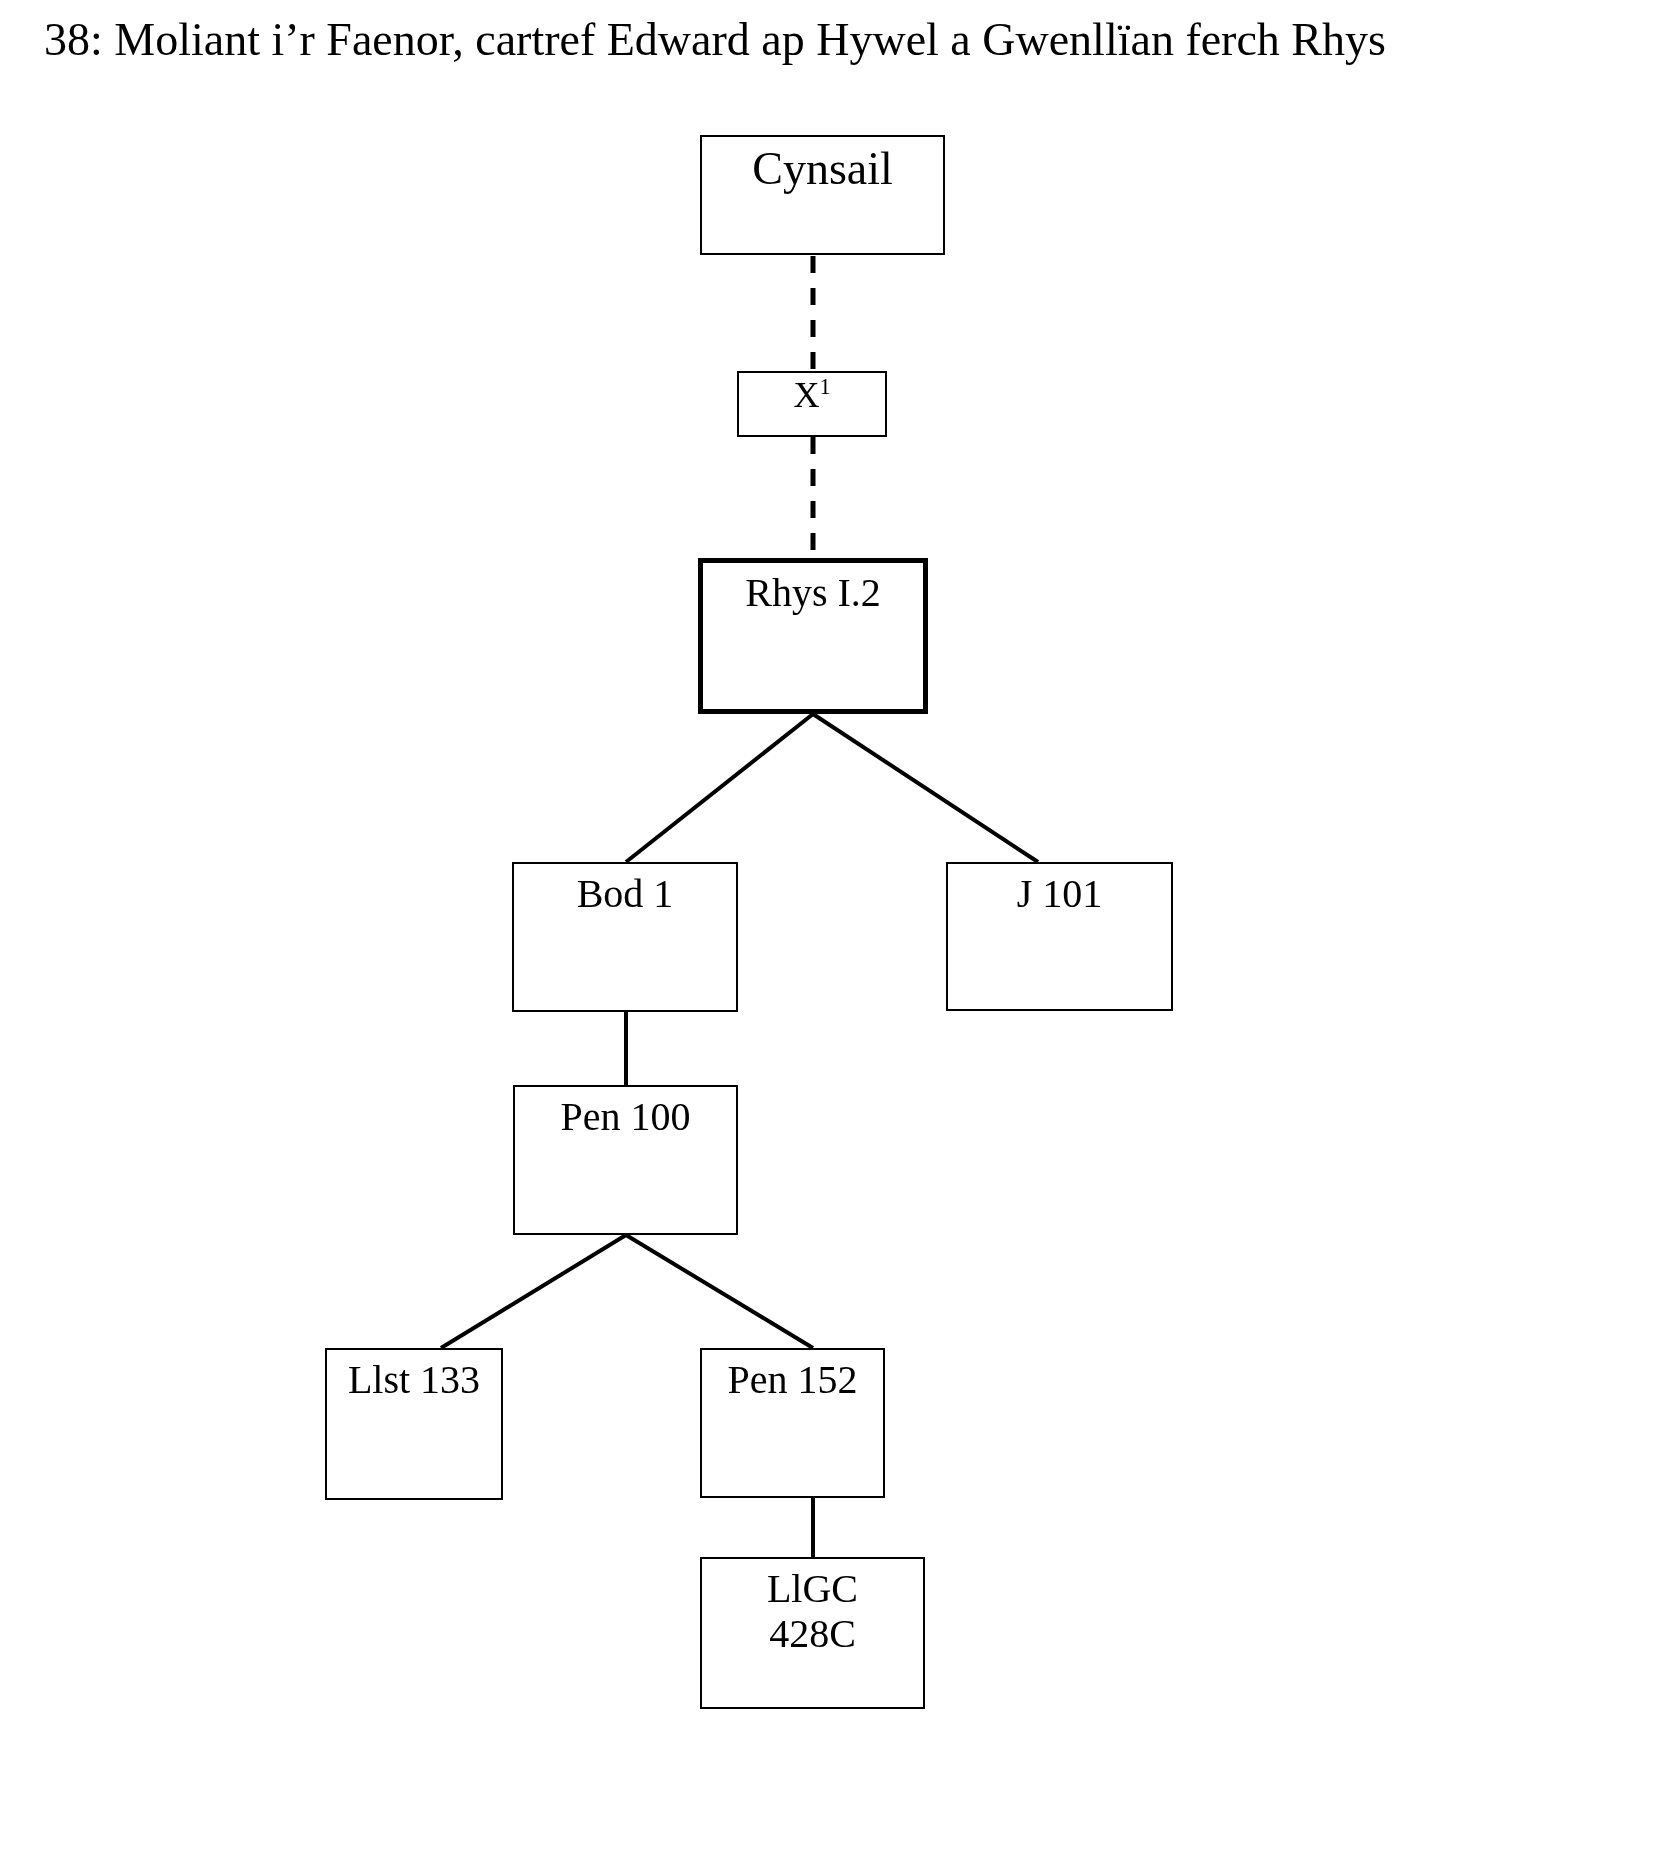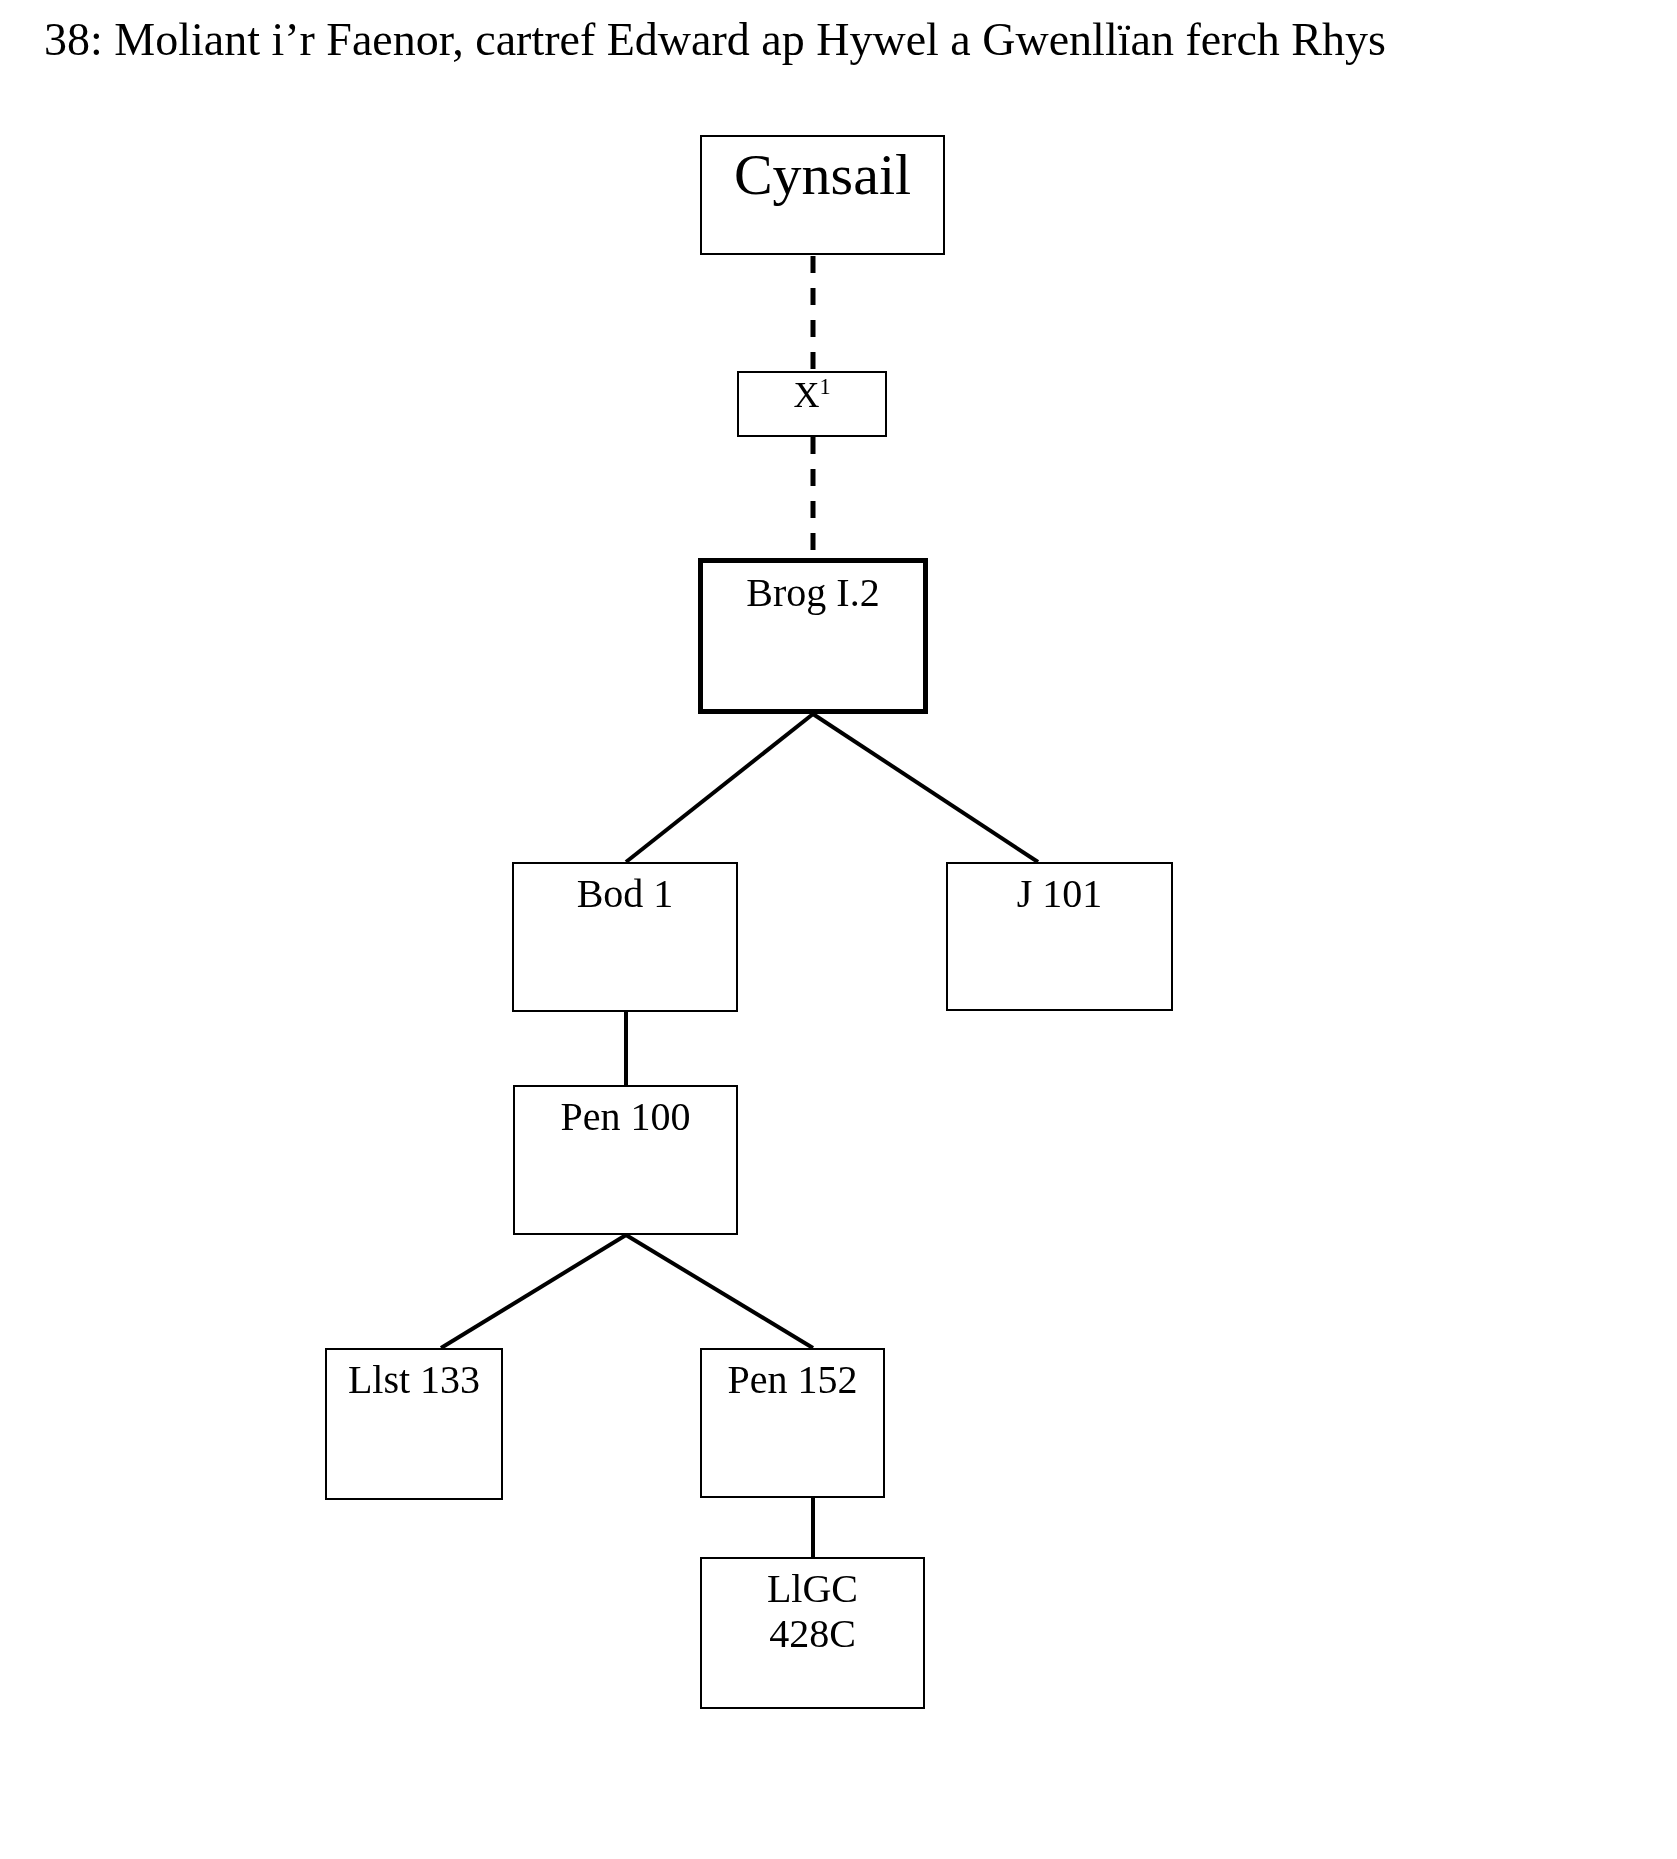--- a/index.html
+++ b/index.html
@@ -49,21 +49,21 @@
     border-width: 5px;
   }
   .node-label {
     font-size: 40px;
     line-height: 1.12;
     text-align: center;
     white-space: pre;
     padding-top: 8px;
   }
   .node-box.large .node-label {
-    font-size: 58px;
+    font-size: 46px;
     padding-top: 6px;
   }
   .node-box.small .node-label {
     font-size: 36px;
     padding-top: 2px;
   }
   .node-label sup {
     font-size: 0.62em;
     vertical-align: super;
     line-height: 0;
@@ -90,21 +90,21 @@
   </svg>
 
   <div id="node-layer">
       <div class="node-box large" style="left: 700px; top: 135px; width: 245px; height: 120px;">
         <div class="node-label">Cynsail</div>
       </div>
       <div class="node-box small" style="left: 737px; top: 371px; width: 150px; height: 66px;">
         <div class="node-label">X<sup>1</sup></div>
       </div>
       <div class="node-box emphasis" style="left: 698px; top: 558px; width: 230px; height: 156px;">
-        <div class="node-label">Brog I.2</div>
+        <div class="node-label">Rhys I.2</div>
       </div>
       <div class="node-box" style="left: 512px; top: 862px; width: 226px; height: 150px;">
         <div class="node-label">Bod 1</div>
       </div>
       <div class="node-box" style="left: 946px; top: 862px; width: 227px; height: 149px;">
         <div class="node-label">J 101</div>
       </div>
       <div class="node-box" style="left: 513px; top: 1085px; width: 225px; height: 150px;">
         <div class="node-label">Pen 100</div>
       </div>

